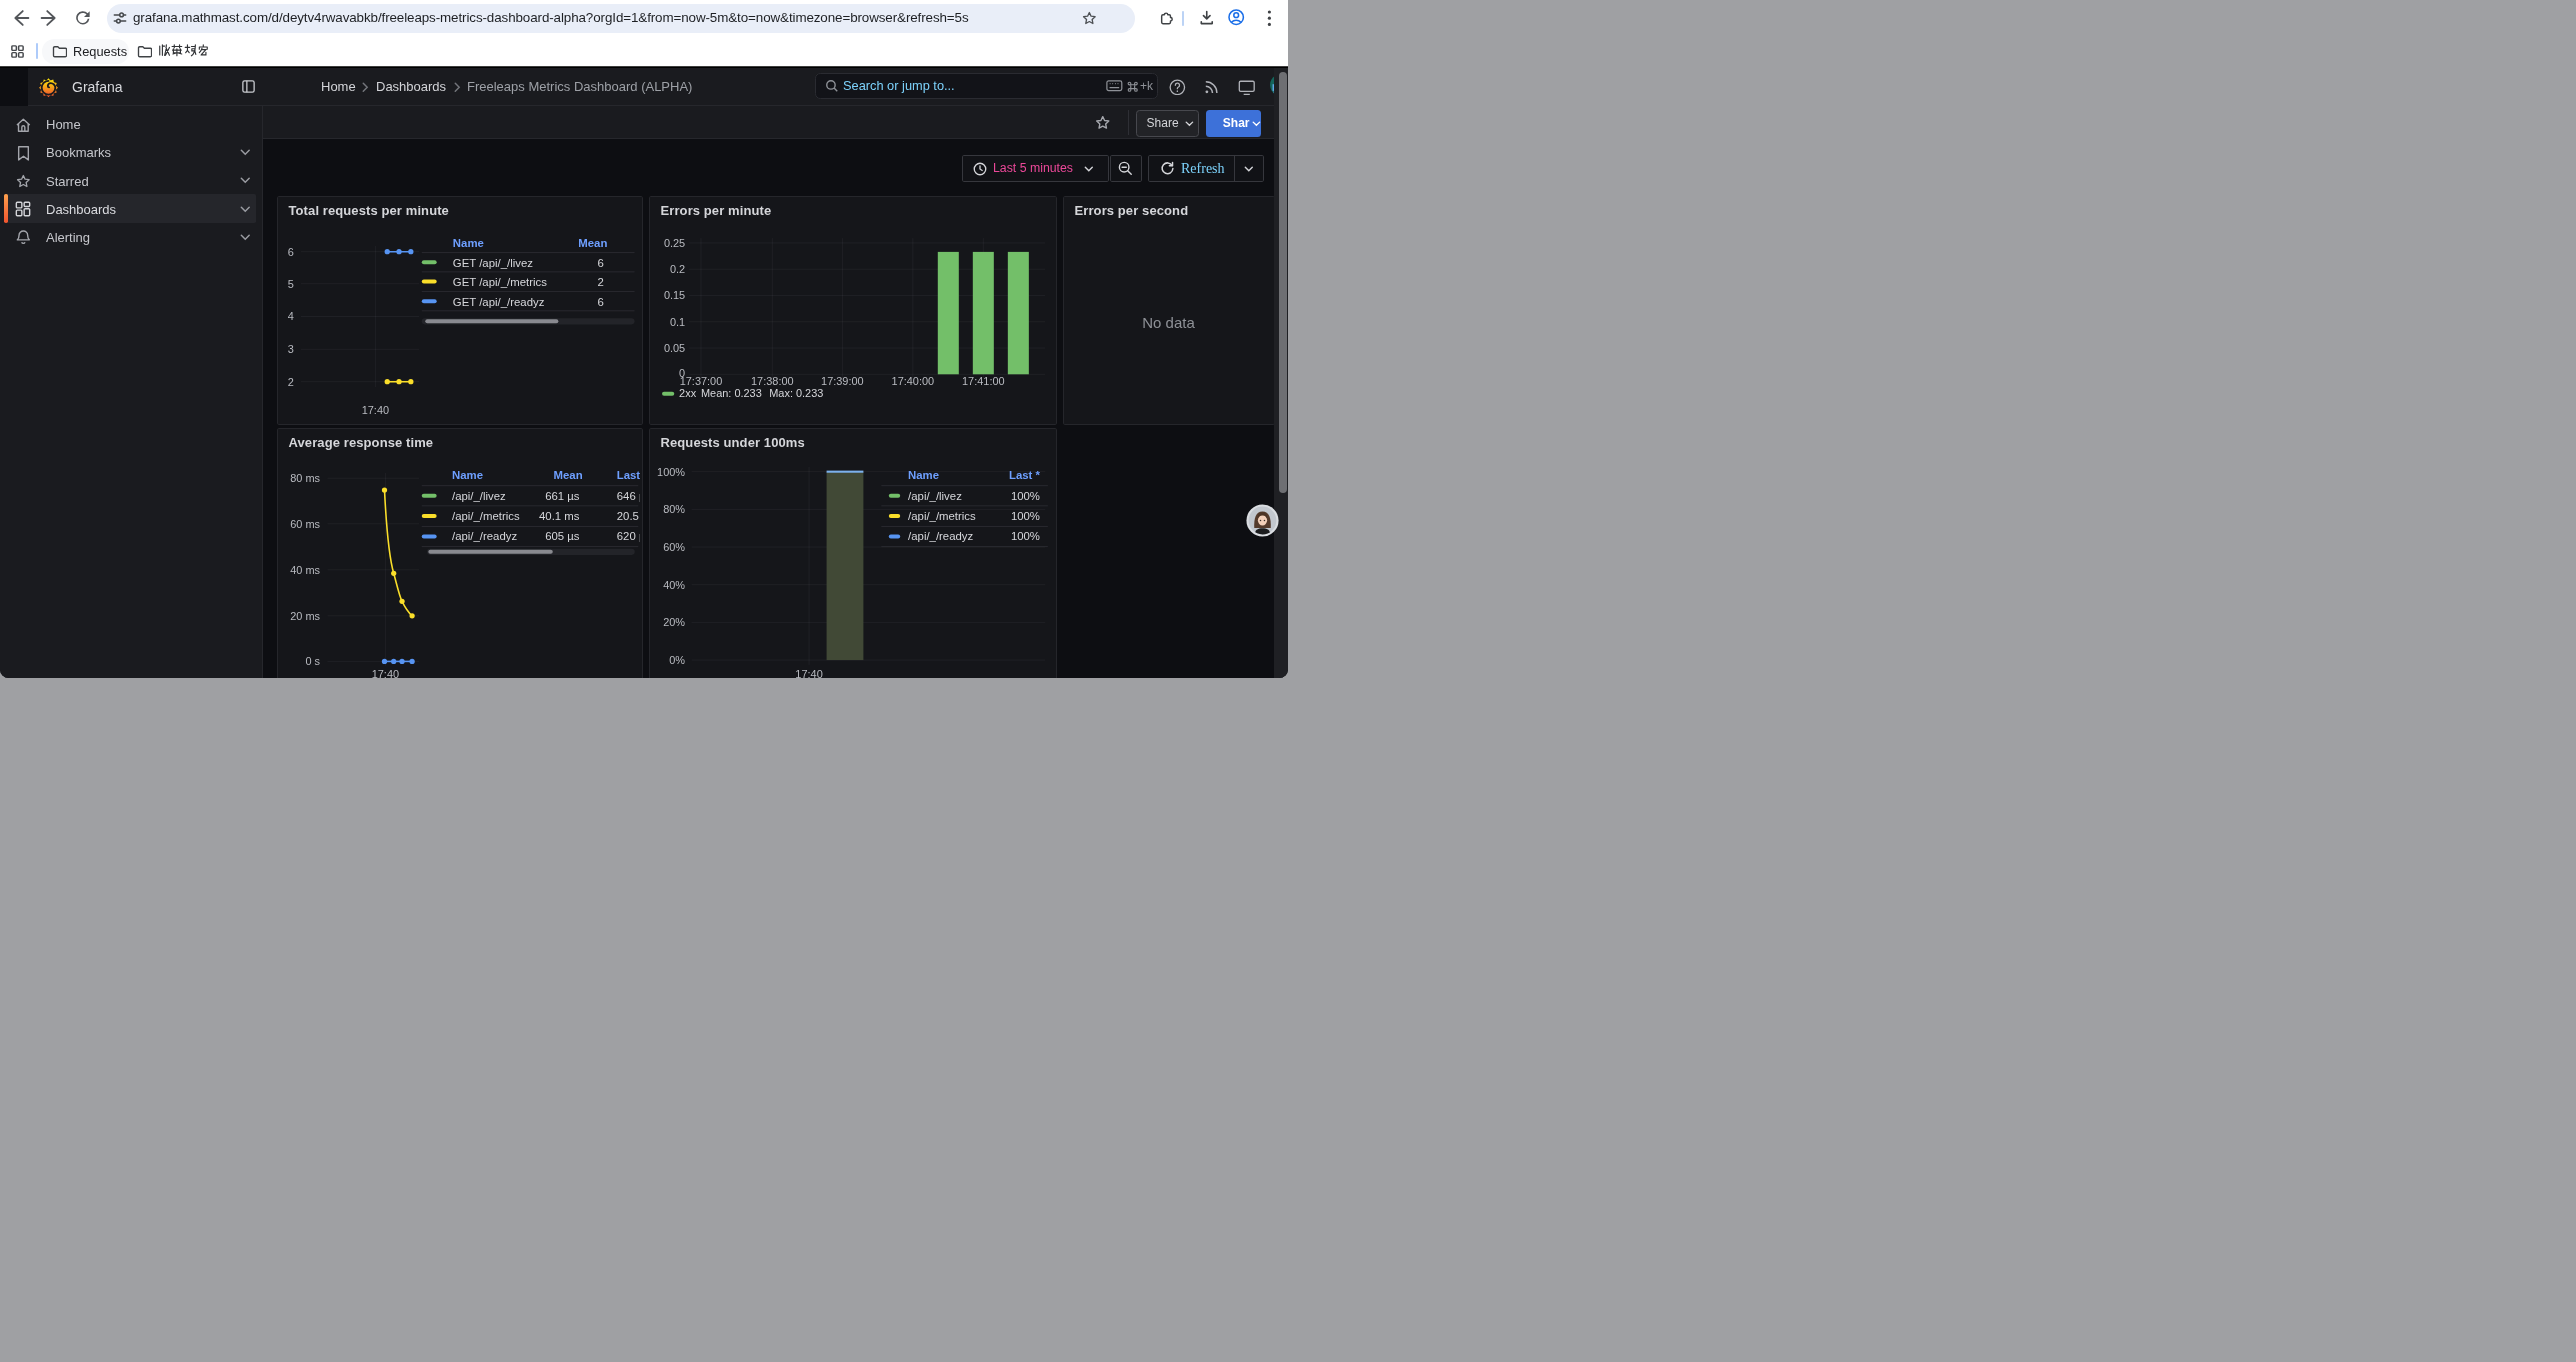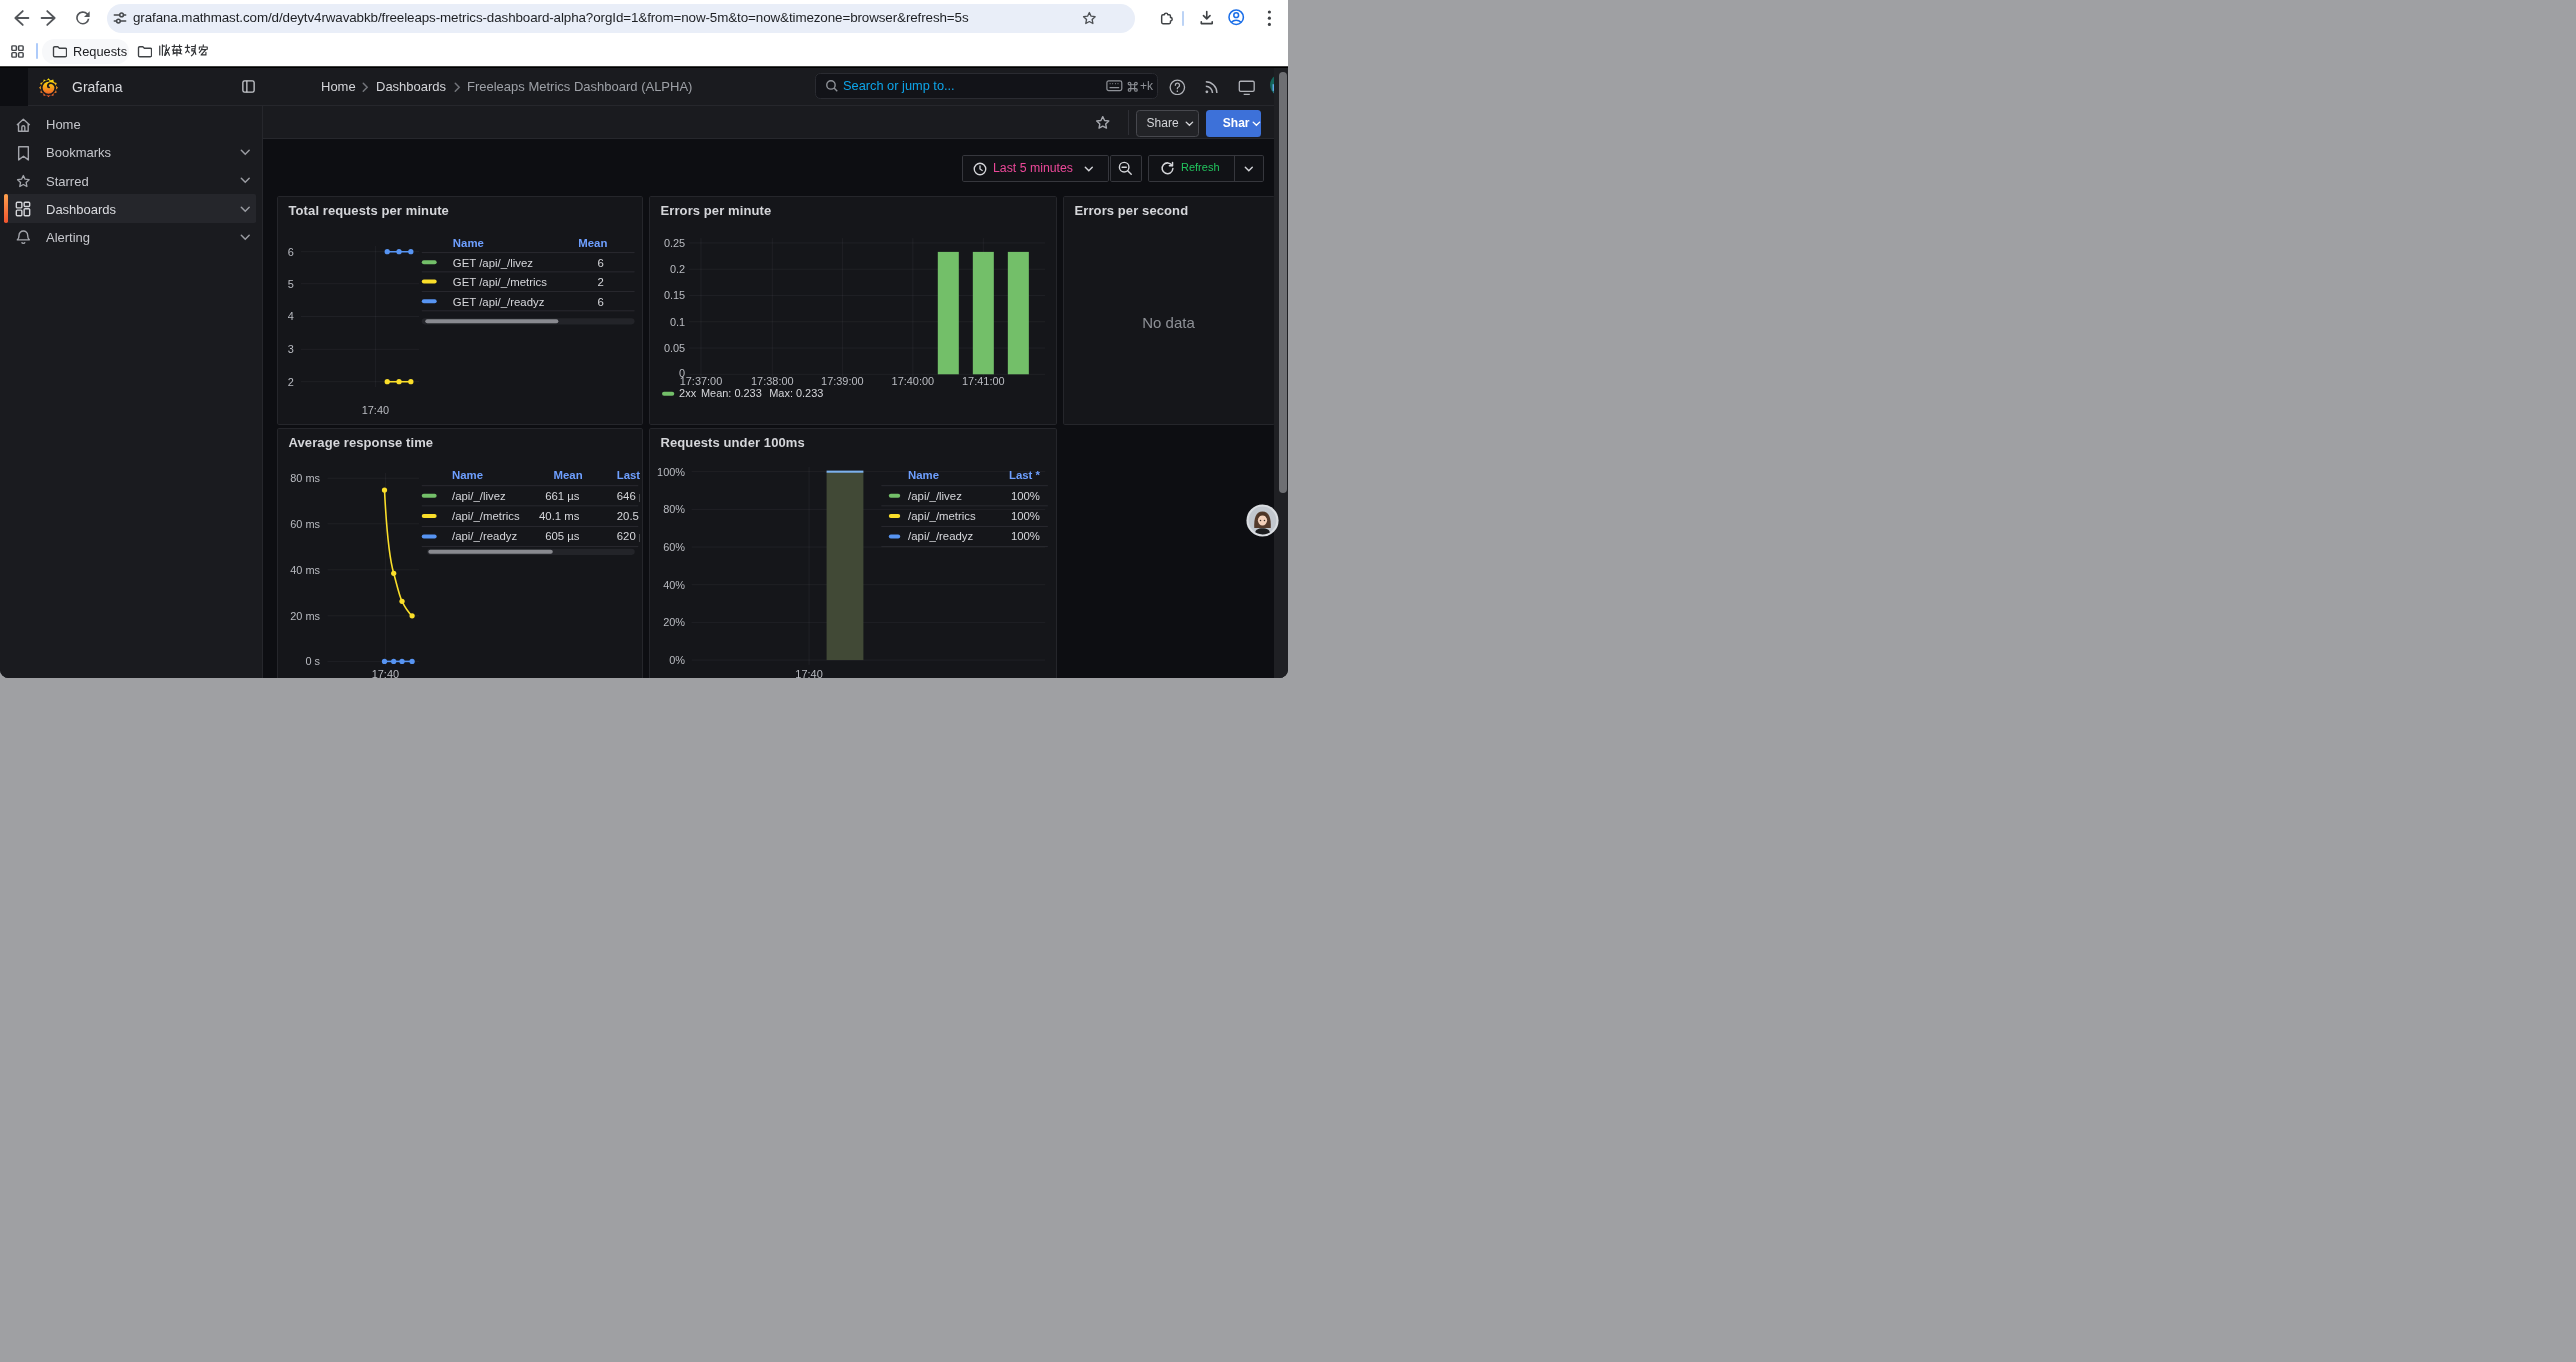--- a/index.html
+++ b/index.html
@@ -117,21 +117,21 @@
   <div class="abs" style="left:348px;top:11px;font-size:13px;font-weight:500;color:#d3d4d8;">Dashboards</div>
   <svg class="abs" style="left:425px;top:14px" width="8" height="10.5" viewBox="0 0 9 12" fill="none" stroke="#73757b" stroke-width="1.7" stroke-linecap="round">
           <path d="M2.5 1.5 L7 6 L2.5 10.5"></path>
         </svg>
   <div class="abs" style="left:439px;top:11px;font-size:13px;color:#9da0a6;">Freeleaps Metrics Dashboard (ALPHA)</div>
   <div class="abs" style="left:787px;top:4.8px;width:341px;height:24px;background:#121318;border:0.9px solid #2a2b31;border-radius:5.3px;">
     <svg class="abs" style="left:8.8px;top:5.3px" width="14" height="14" viewBox="0 0 16 16" fill="none" stroke="#8e9197" stroke-width="1.6">
             <circle cx="6.8" cy="6.8" r="4.8"></circle>
             <path d="M10.4 10.4 L14 14"></path>
           </svg>
-    <div class="abs" style="left:27px;top:4.4px;font-size:12.8px;color:#0ea5e9;">Search or jump to...</div>
+    <div class="abs" style="left:27px;top:4.4px;font-size:12.8px;color:#7dd3fc;">Search or jump to...</div>
     <svg class="abs" style="left:290px;top:6.6px" width="16.7" height="11.4" viewBox="0 0 19 13" fill="none" stroke="#8e9197" stroke-width="1.4">
             <rect x="1" y="1" width="17" height="11" rx="2"></rect>
             <path d="M4 8.7 H15 M4.2 4.2 h.9 M7.2 4.2 h.9 M10.2 4.2 h.9 M13.2 4.2 h.9"></path>
           </svg>
     <svg class="abs" style="left:311px;top:7px" width="11.4" height="11.4" viewBox="0 0 13 13" fill="none" stroke="#8e9197" stroke-width="1.3">
             <path d="M4.3 4.3 V2.9 a1.5 1.5 0 1 0 -1.5 1.5 z M4.3 4.3 H8.7 M4.3 4.3 V8.7 M8.7 4.3 V2.9 a1.5 1.5 0 1 1 1.5 1.5 z M8.7 4.3 V8.7 M4.3 8.7 H8.7 M4.3 8.7 H2.9 a1.5 1.5 0 1 0 1.5 1.5 z M8.7 8.7 h1.5 a1.5 1.5 0 1 1 -1.5 1.5 z"></path>
           </svg>
           <div class="abs" style="left:324px;top:5.3px;font-size:12px;color:#8e9197;">+k</div>
   </div>
   <svg class="abs" style="left:1141px;top:10.5px" width="16.7" height="16.7" viewBox="0 0 19 19" fill="none" stroke="#b0b2b8" stroke-width="1.5">
@@ -247,21 +247,21 @@
   <svg class="abs" style="left:7px;top:5.3px" width="15" height="15" viewBox="0 0 17 17" fill="none" stroke="#d4d5d9" stroke-width="1.6" stroke-linecap="round">
           <circle cx="7" cy="7" r="5.4"></circle>
           <path d="M11 11 L15 15 M4.6 7 h4.8"></path>
         </svg>
 </div>
 <div class="ctl" style="left:1148px;top:87px;width:114px;height:25px;">
   <svg class="abs" style="left:11.4px;top:5.3px" width="15" height="15" viewBox="0 0 17 17" fill="none" stroke="#d4d5d9" stroke-width="1.7" stroke-linecap="round">
           <path d="M13.8 5.2 A6.1 6.1 0 1 0 14.6 8.5"></path>
           <path d="M14.2 1.8 v3.6 h-3.6" stroke-linejoin="round"></path>
         </svg>
-  <div class="abs" style="left:32px;top:4.8px;font-size:11px;font-weight:500;color:#22c55e;">Refresh</div>
+  <div class="abs" style="left:32px;top:4.8px;font-size:14px;font-weight:500;color:#7dd3fc;font-family:Liberation Serif, serif;">Refresh</div>
   <div class="abs" style="left:85px;top:0;width:0.9px;height:25px;background:#36373d;"></div>
   <svg class="abs" style="left:95px;top:9.6px" width="9.6" height="7" viewBox="0 0 11 8" fill="none" stroke="#d4d5d9" stroke-width="1.6" stroke-linecap="round">
           <path d="M1.5 1.5 L5.5 5.5 L9.5 1.5"></path>
         </svg>
 </div>
 <div class="panel" style="left:277px;top:128px;width:364px;height:227px;">
   <div class="ptitle">Total requests per minute</div>
   <svg class="abs" style="left:0;top:0" width="362" height="225" viewBox="0 0 413 257">
     <g stroke="rgba(204,204,220,0.07)" stroke-width="1">
       <path d="M26 62.5 H161 M26 99 H161 M26 136.5 H161 M26 174 H161 M26 211 H161 M111 56 V217"></path>

